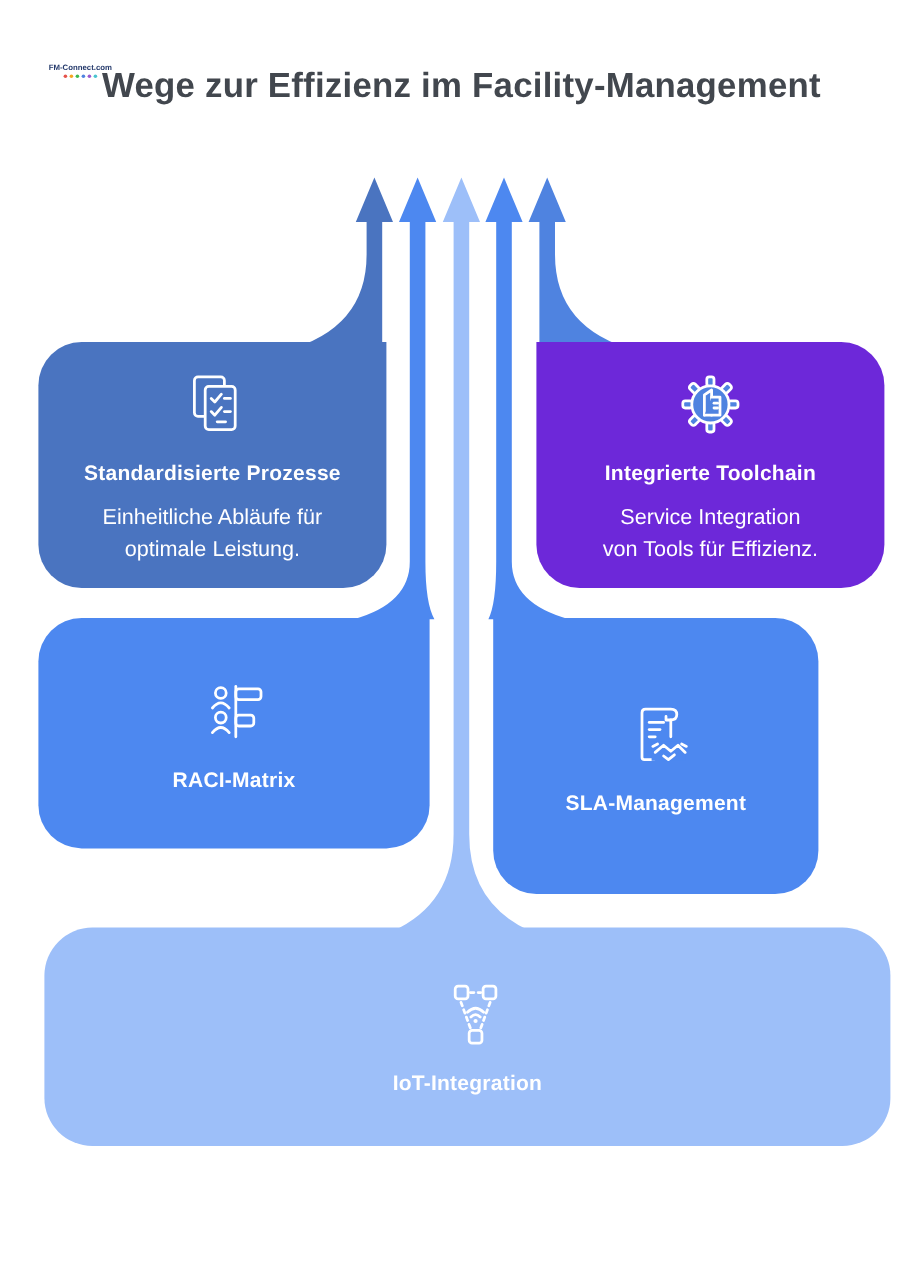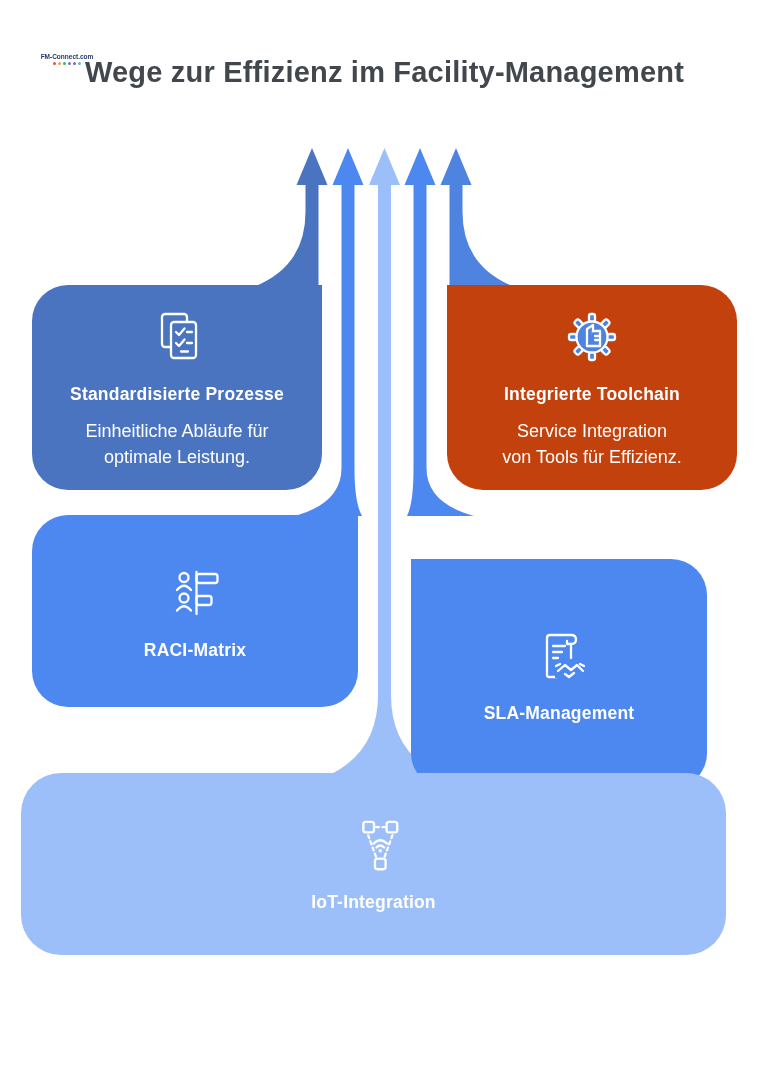--- a/index.html
+++ b/index.html
@@ -19,24 +19,24 @@
   
   .flows{position:absolute;left:0;top:0;}
   
   .card{
     position:absolute;display:flex;flex-direction:column;align-items:center;
     justify-content:center;color:#ffffff;text-align:center;box-sizing:border-box;padding:10px 16px;
   }
   .card-title{font-size:17.5px;font-weight:bold;margin:15px 0 0;letter-spacing:.2px;}
   .card-desc{font-size:18px;line-height:1.42;margin:14px 0 0;white-space:pre-line;}
   #card-1{left:32px;top:285px;width:290px;height:205px;background:#4a74c0;border-radius:36px 0 36px 36px;}
-  #card-2{left:447px;top:285px;width:290px;height:205px;background:#c2410c;border-radius:0 36px 36px 36px;}
+  #card-2{left:447px;top:285px;width:290px;height:205px;background:#6d28d9;border-radius:0 36px 36px 36px;}
   #card-3{left:32px;top:515px;width:326px;height:192px;background:#4d88f0;border-radius:36px 0 36px 36px;}
-  #card-4{left:411px;top:515px;width:296px;height:230px;background:#4d88f0;border-radius:0 36px 36px 36px;margin-top:44px;}
-  #card-5{left:21px;top:773px;width:705px;height:182px;background:#9dbff9;border-radius:40px;}
+  #card-4{left:411px;top:515px;width:271px;height:230px;background:#4d88f0;border-radius:0 36px 36px 36px;}
+  #card-5{left:37px;top:773px;width:705px;height:182px;background:#9dbff9;border-radius:40px;}
   .icon{display:block;}
   .icon *{vector-effect:non-scaling-stroke;}
 </style>
 </head>
 <body>
 
 <div class="canvas">
 
   <div class="brand-logo">
     <span class="brand-logo-text">FM-Connect.com</span>

